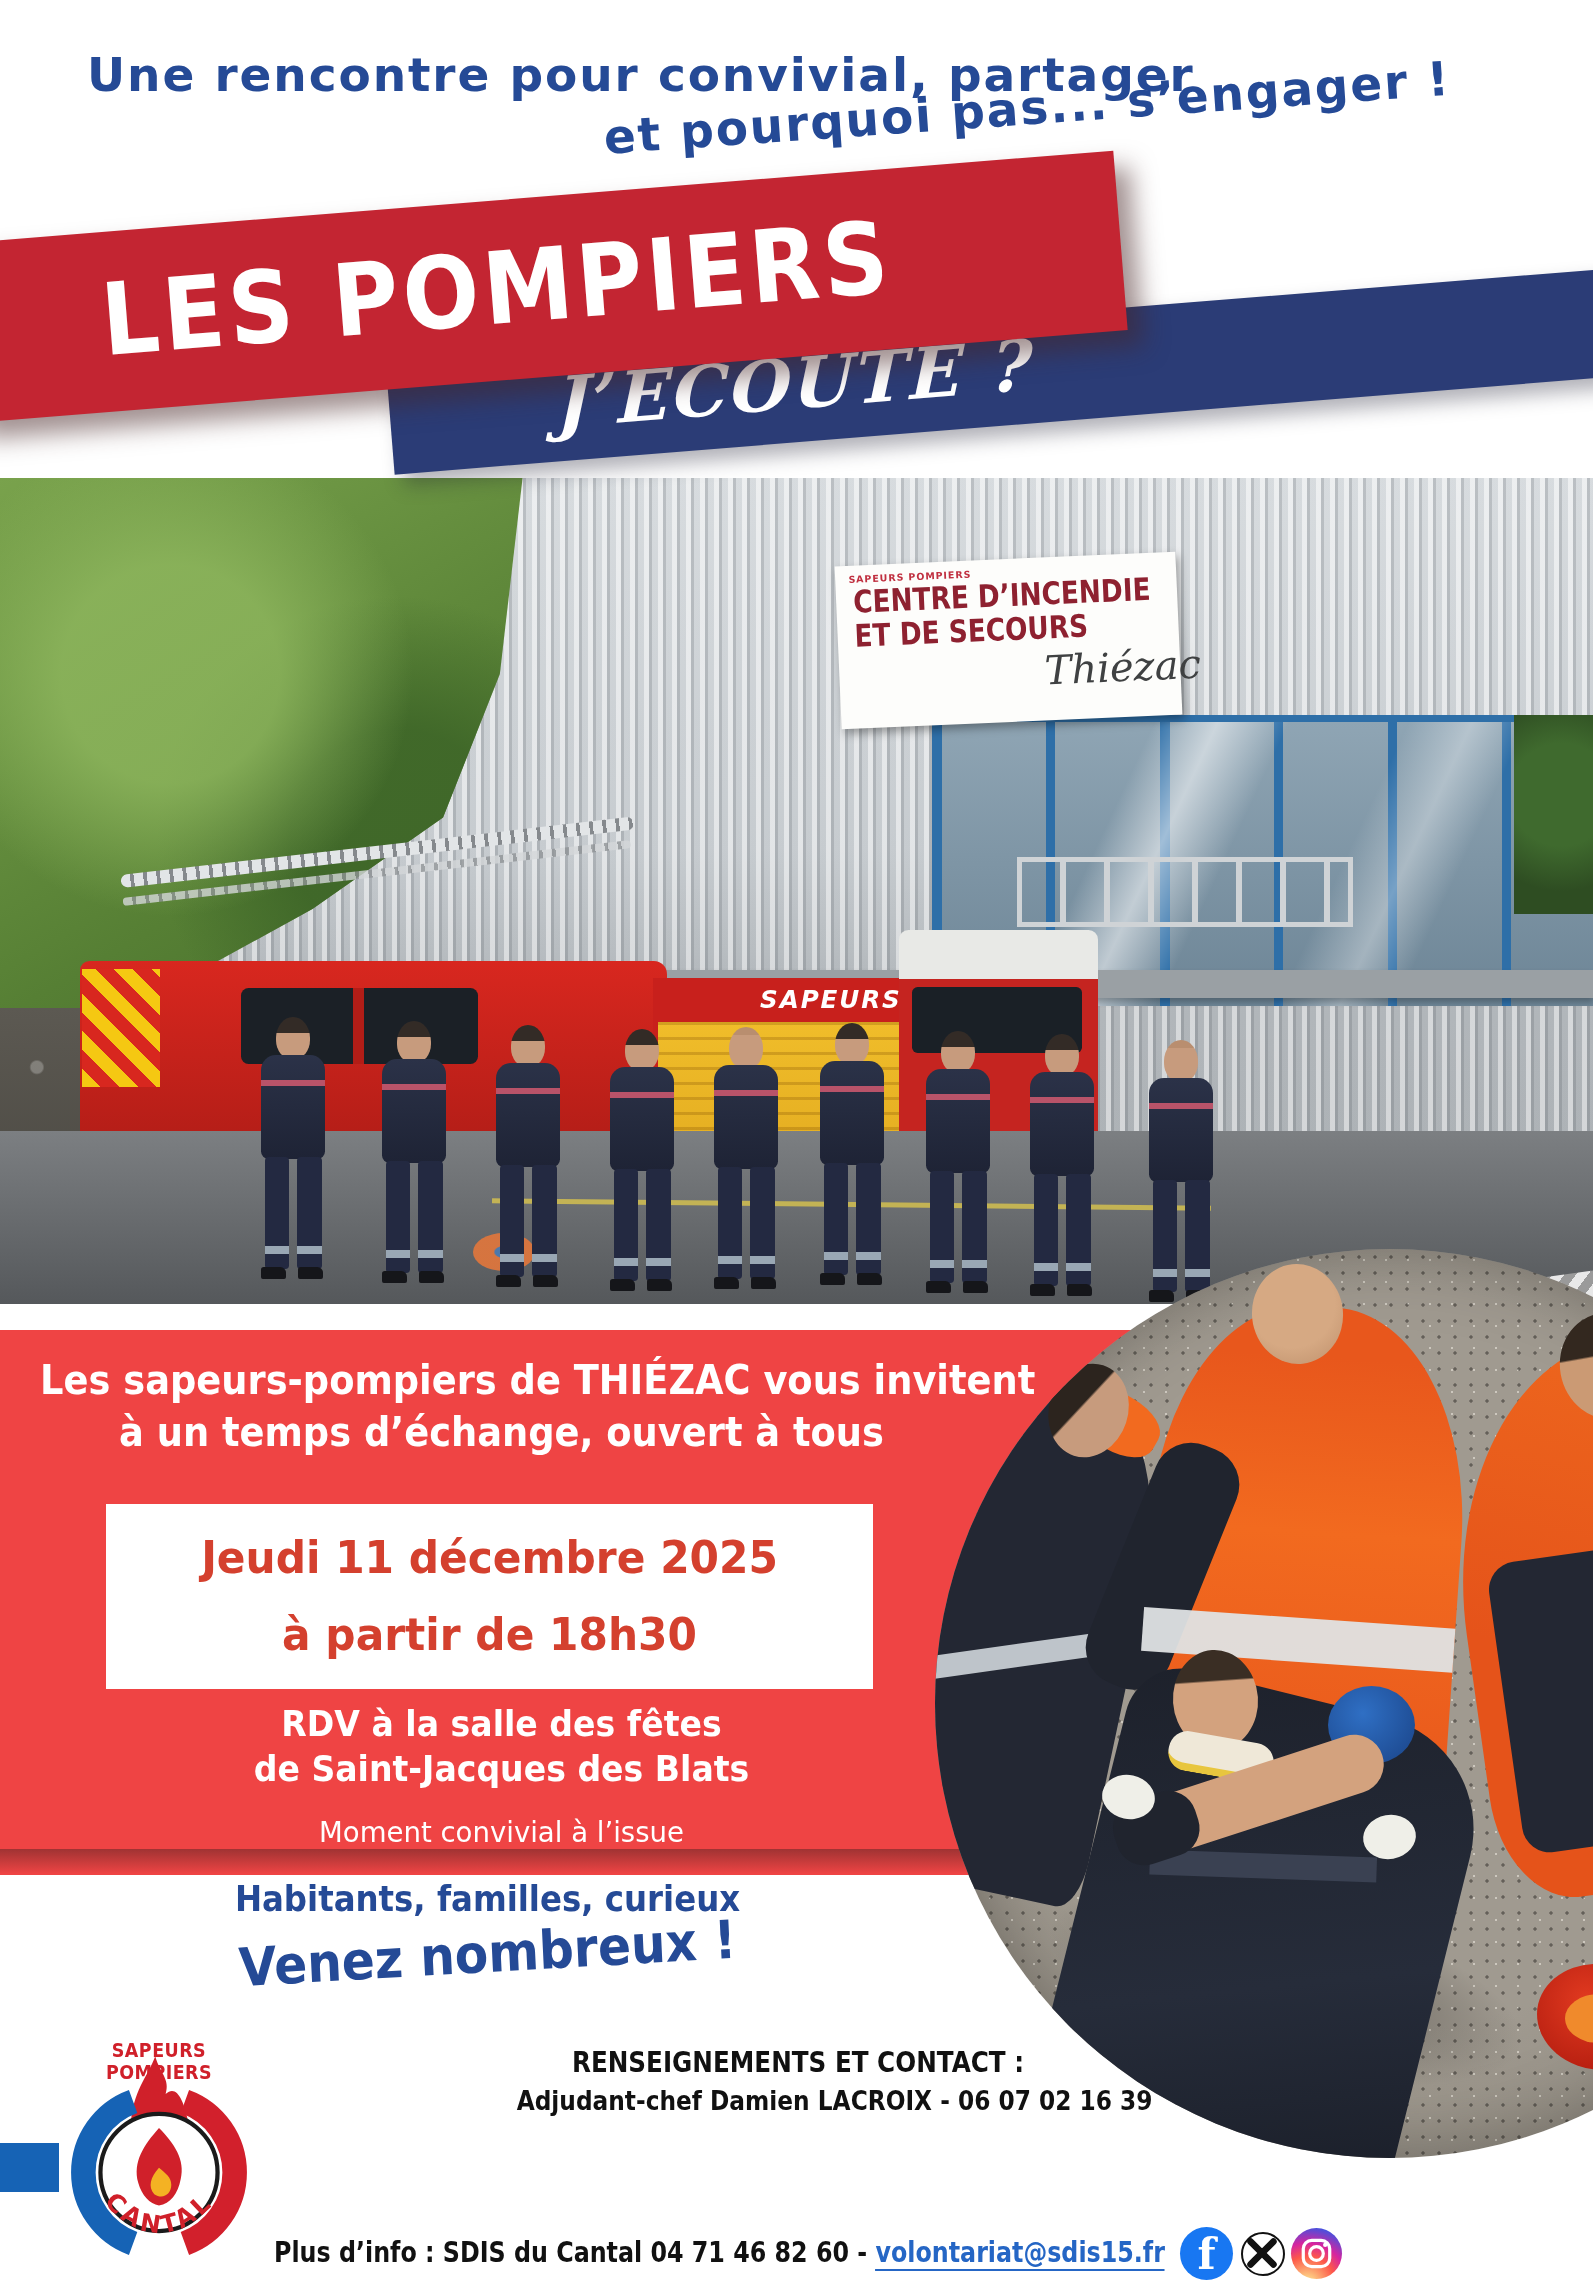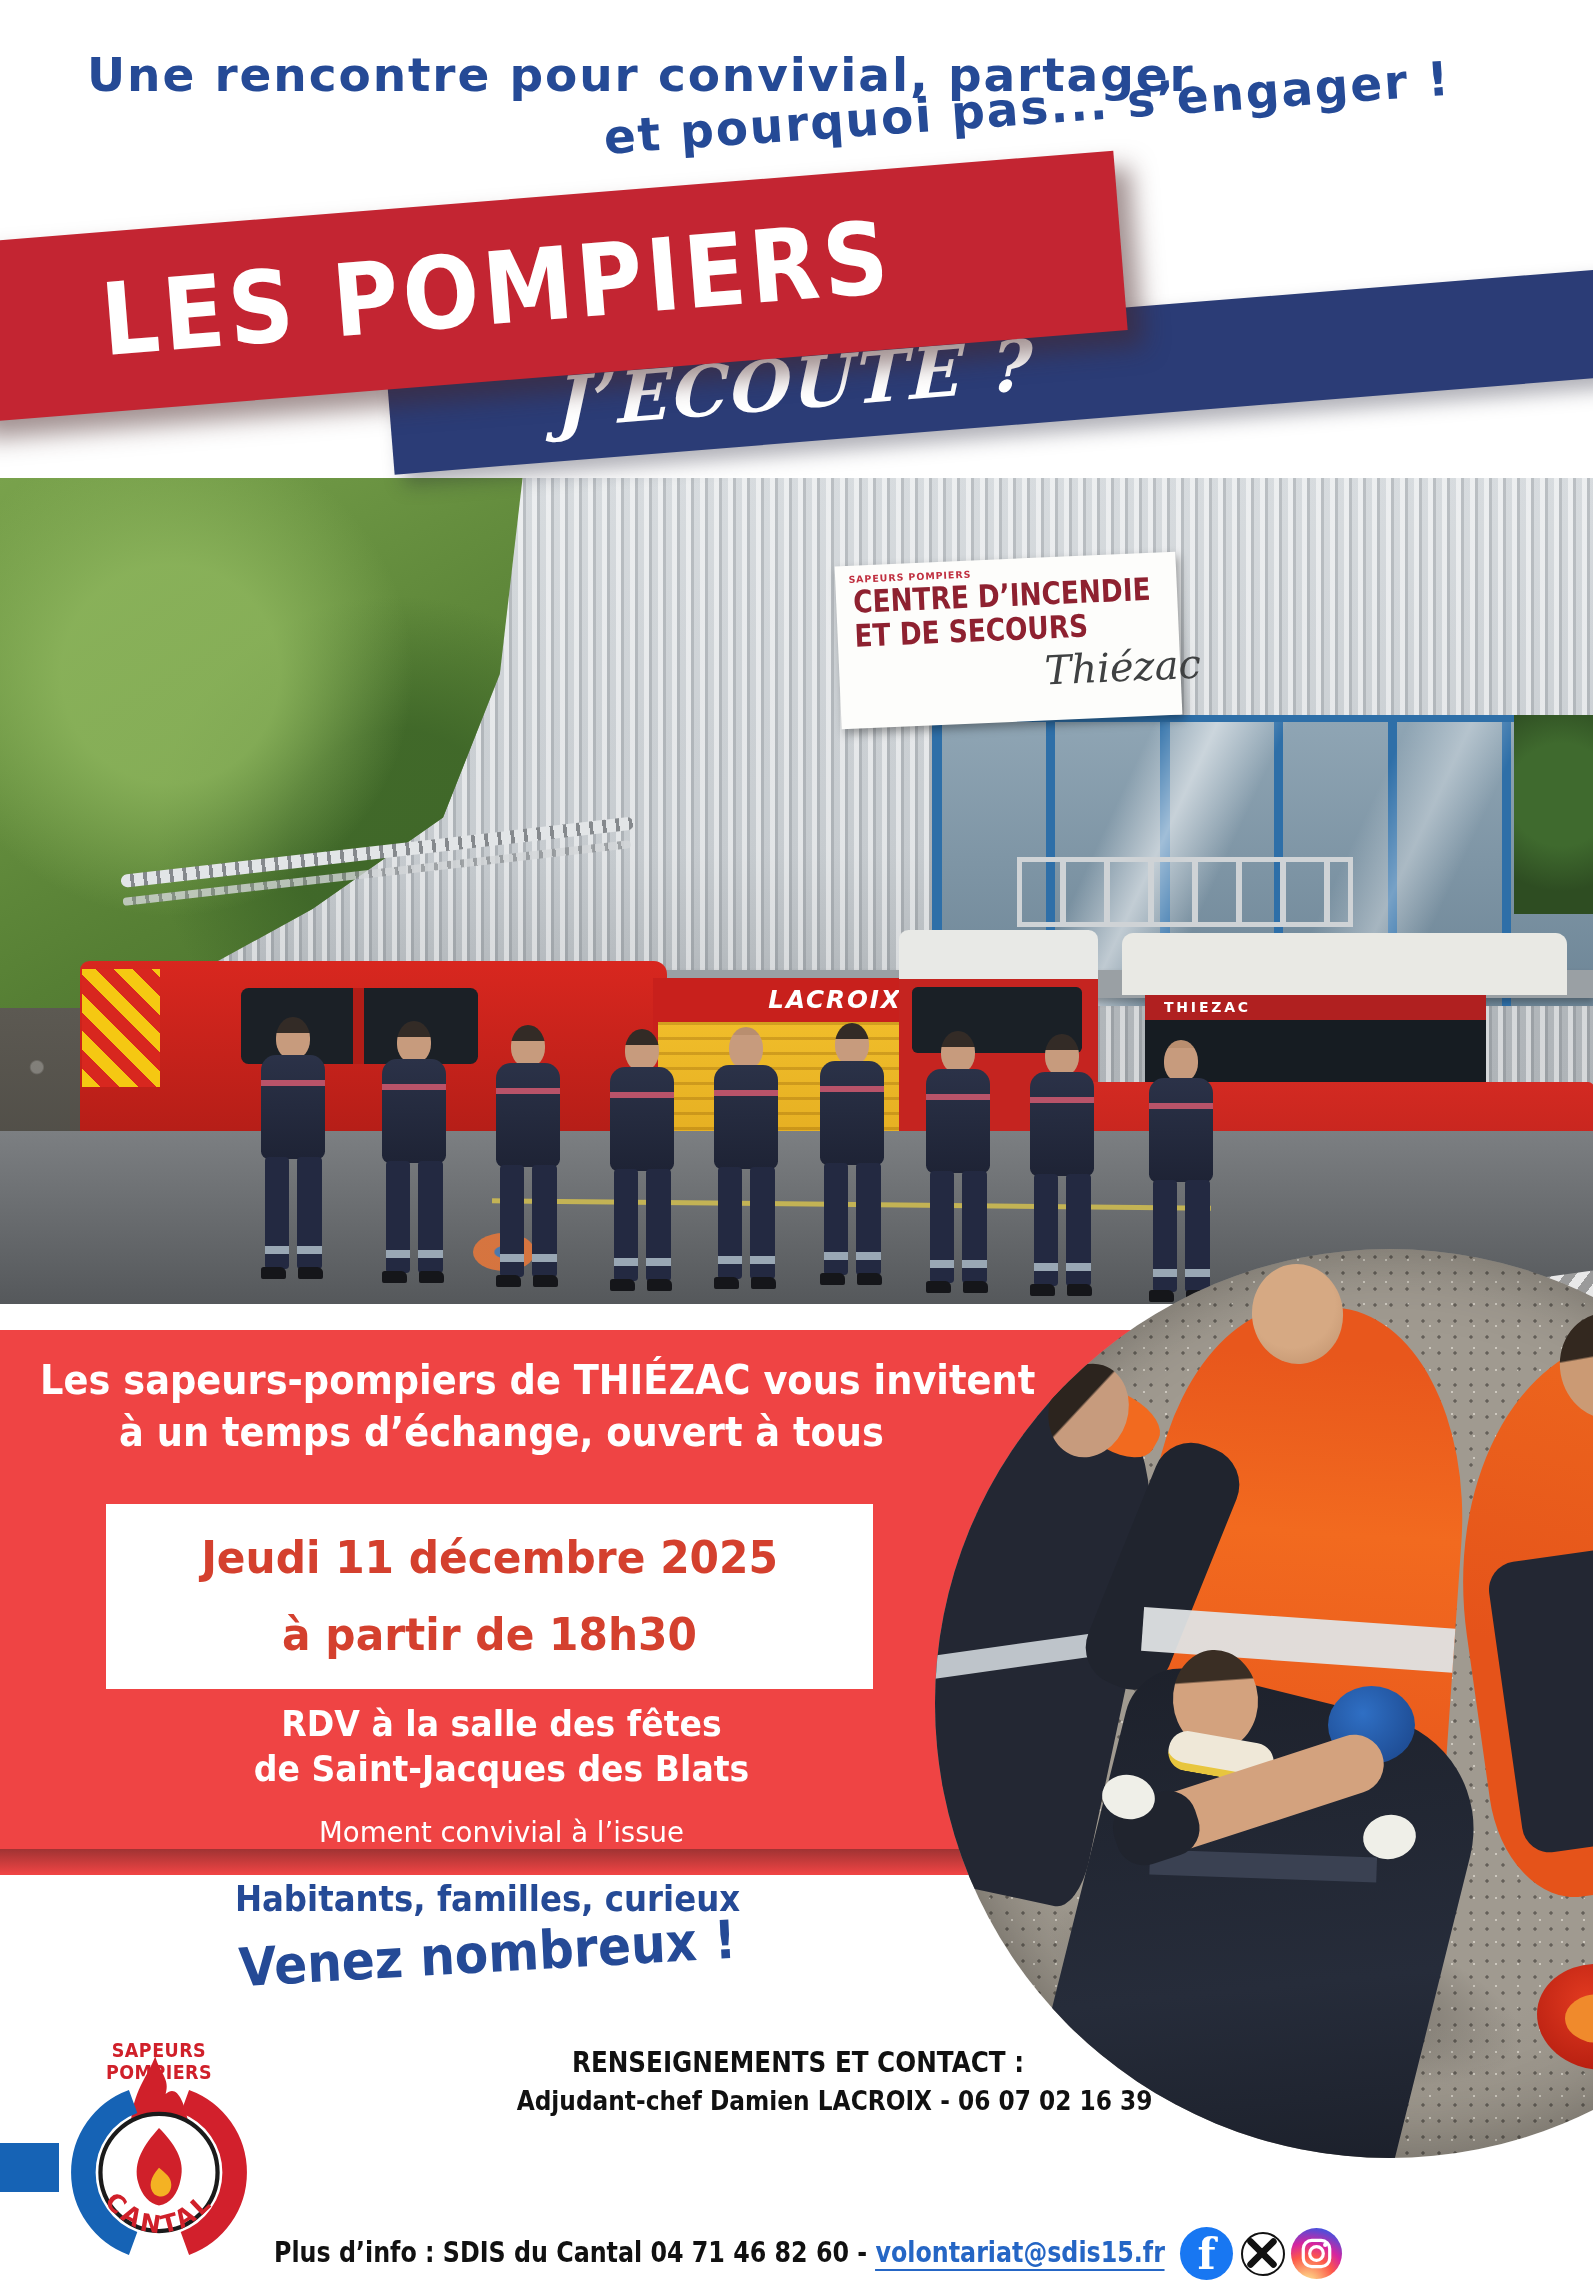--- a/index.html
+++ b/index.html
@@ -279,45 +279,31 @@
     <div class="ladder"></div>
     <div class="ladder2"></div>
 
     <div class="truck-left">
       <div class="chevrons"></div>
       <div class="cab-glass"></div>
     </div>
     <div class="wheel1"></div>
 
     <div class="truck-gim">
-      <div class="gim-band">LACROIX</div>
+      <div class="gim-band">SAPEURS</div>
       <div class="gim-shutter"></div>
     </div>
 
     <div class="van-mid">
       <div class="van-roof"></div>
       <div class="van-body"></div>
       <div class="van-glass"></div>
     </div>
 
     <div class="def-rack"></div>
-    <div class="defender">
-      <div class="def-roof"></div>
-      <div class="def-glass"></div>
-      <div class="def-glassband">THIEZAC</div>
-      <div class="def-body">
-        <div class="def-lpanel" style="left:172px;"></div>
-        <div class="def-lpanel" style="left:471px;"></div>
-        <div class="def-grille"></div>
-        <div class="headlight" style="left:187px;"></div>
-        <div class="headlight" style="left:485px;"></div>
-        <div class="def-plate">3478 HJ 15</div>
-        <div class="def-bumper"></div>
-      </div>
-    </div>
 
     <div class="asphalt"></div>
     <div class="yline"></div>
     <div class="yline2"></div>
     <div class="odisc"></div>
     <div class="chevron-r"></div>
     <div id="people">
         <div class="person" style="left: 257px; top: 539px;">
           <div class="p-head"></div>
           <div class="p-torso"></div>

